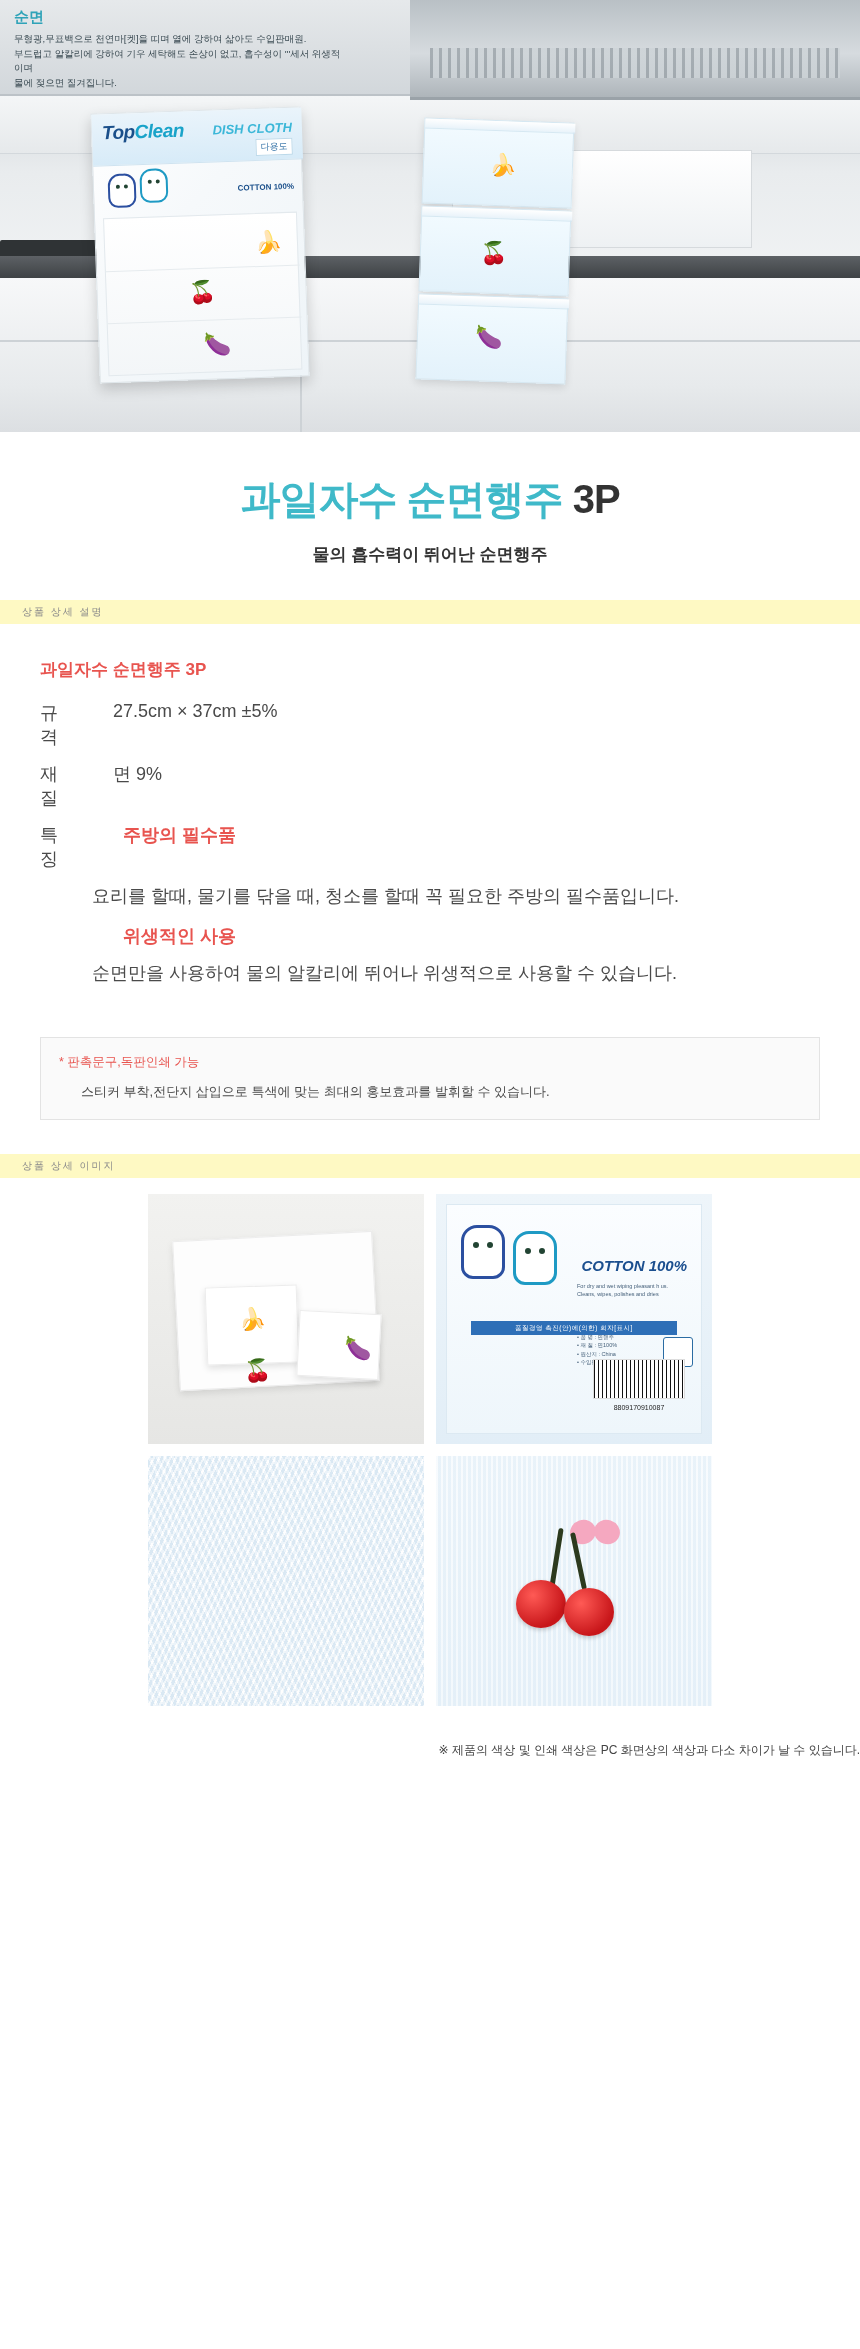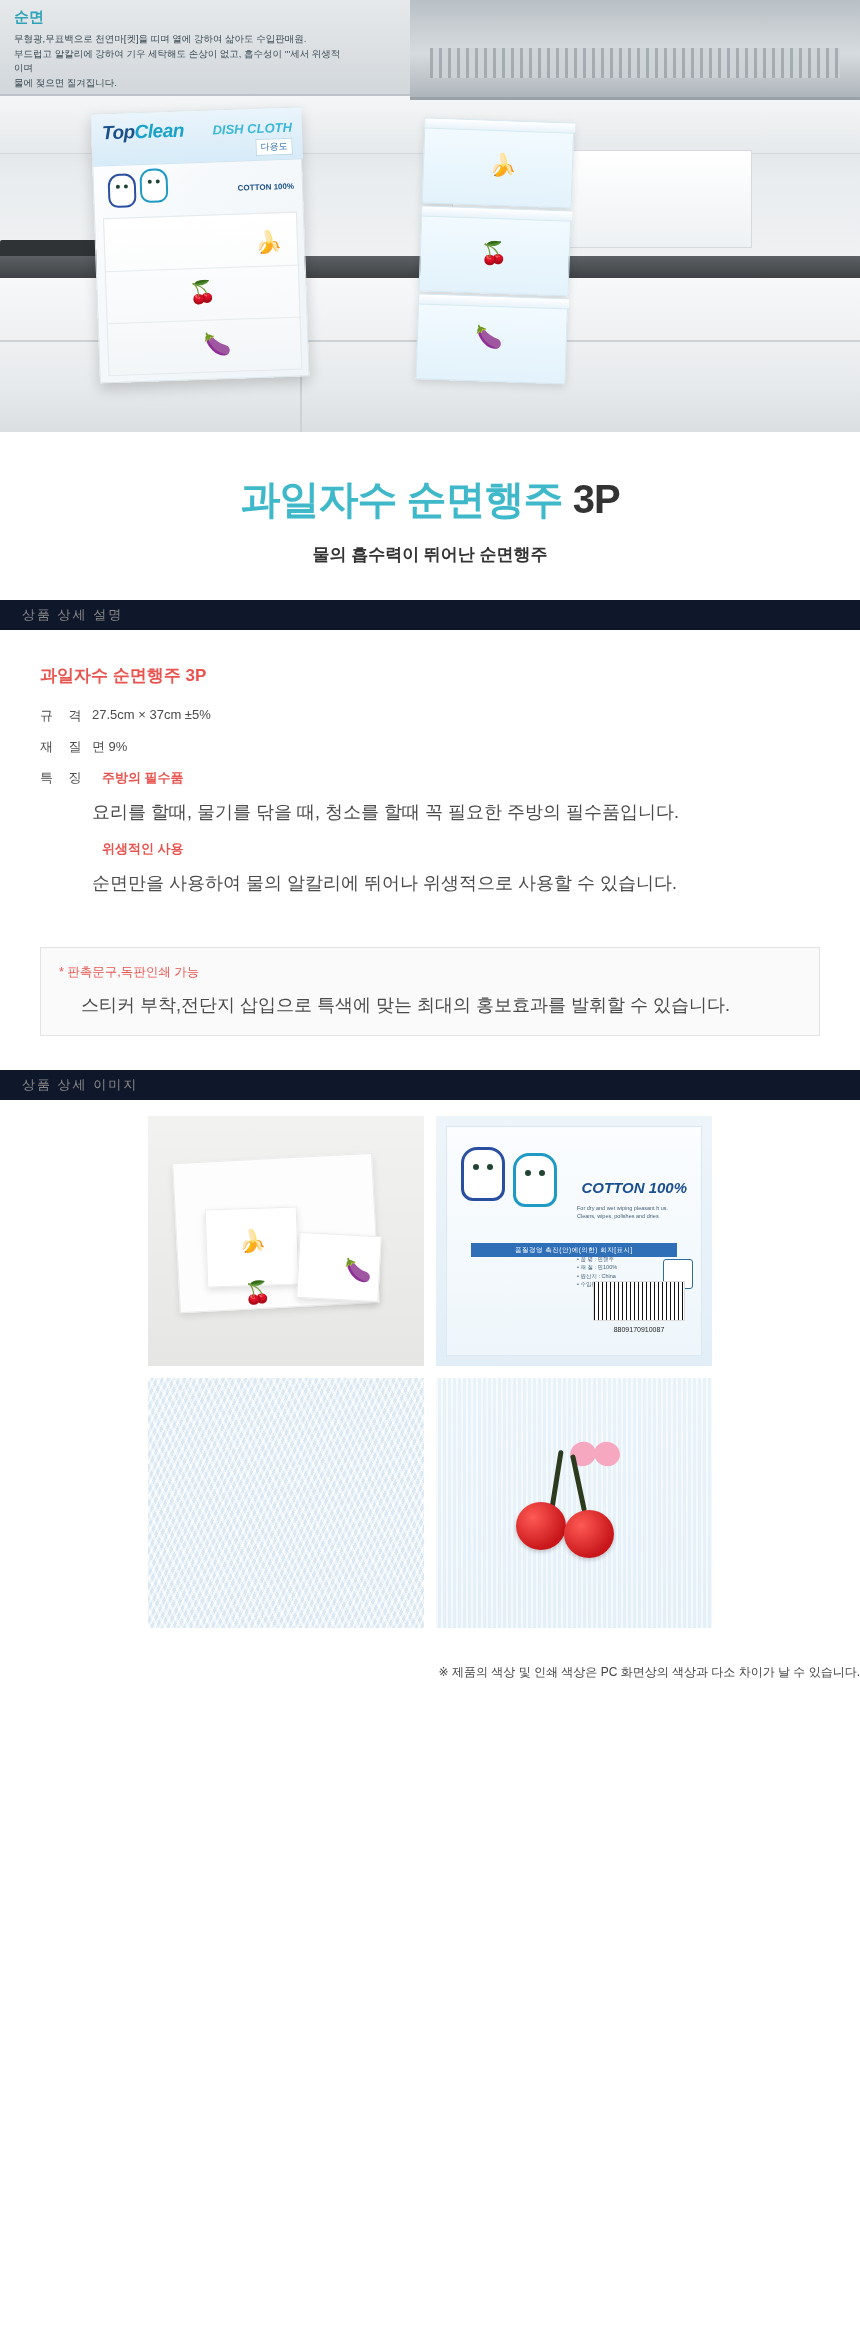--- a/index.html
+++ b/index.html
@@ -170,46 +170,46 @@
   .main-title{
     font-size:40px; font-weight:bold; letter-spacing:-1px; color:#3fb9c9;
   }
   .main-title .dark{ color:#333333; }
   .sub-title{
     margin-top:16px; font-size:17px; font-weight:bold; color:#333;
   }
 
   
   .sec-head{
-    height:30px; background:#0f172a;
+    height:24px; background:#fef9c3;
     display:flex; align-items:center;
     padding-left:22px;
-    font-size:13px; color:#8b8b8b; letter-spacing:2px;
+    font-size:10px; color:#8b8b8b; letter-spacing:2px;
   }
 
   
   .spec{ padding:34px 40px 10px 40px; }
   .spec-title{
     font-size:17px; font-weight:bold; color:#e8544f; margin-bottom:20px;
   }
-  .spec-row{ display:flex; margin-bottom:13px; font-size:13px; color:#4a4a4a; }
+  .spec-row{ display:flex; margin-bottom:13px; font-size:18px; color:#4a4a4a;gap:21px; }
   .spec-key{ width:52px; letter-spacing:6px; flex:none; }
   .spec-val{ }
   .spec-val.red{ color:#e8544f; font-weight:bold;margin-left:10px; }
   .spec-note{ margin:6px 0 16px 52px; font-size:18px; color:#4a4a4a; }
 
   
   .callout{
     margin:26px 40px 0 40px;
     border:1px solid #e3e3e3;
     background:#fafafa;
     padding:16px 18px 18px 18px;
   }
   .callout-title{ font-size:12.5px; color:#e8544f; margin-bottom:12px; }
-  .callout-text{ font-size:18px; color:#4a4a4a; padding-left:22px; }
+  .callout-text{ font-size:13px; color:#4a4a4a; padding-left:22px; }
 
   .gap{ height:34px; }
 
   
   .gallery{
     display:grid; grid-template-columns:276px 276px; gap:12px;
     justify-content:center;
     padding:16px 0 10px 0;
   }
   .gcell{ width:276px; height:250px; position:relative; overflow:hidden; }

